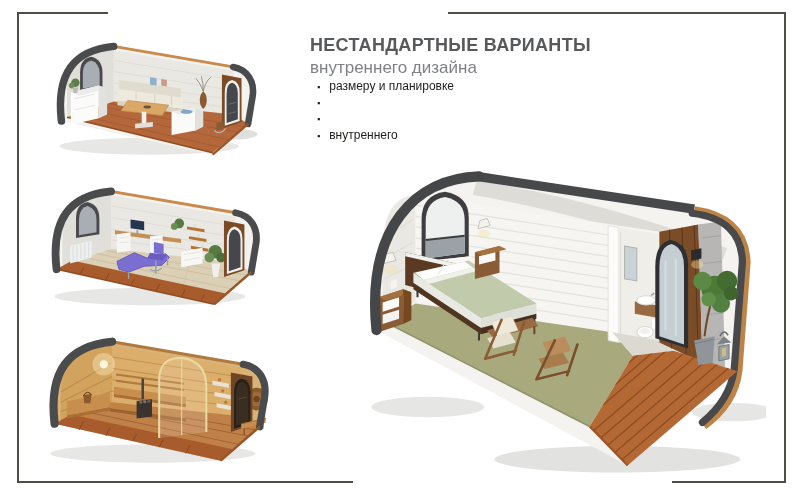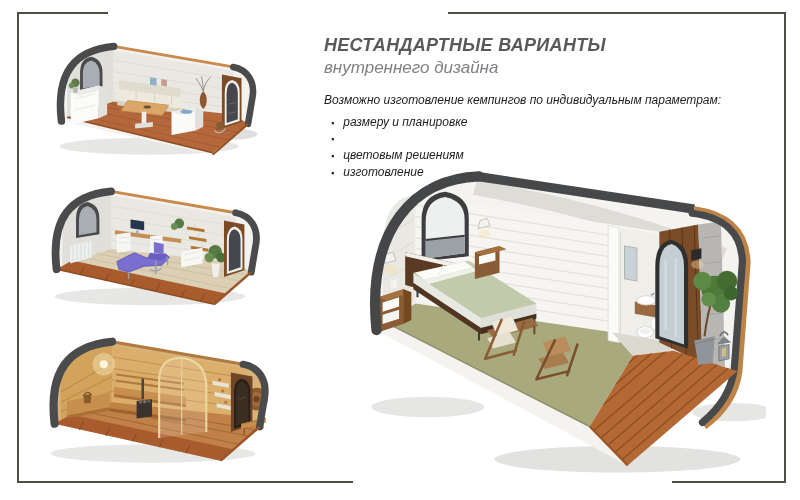--- a/index.html
+++ b/index.html
@@ -12,21 +12,21 @@
   .frame-gap-bottom{position:absolute;left:353px;top:478px;width:319px;height:8px;background:#fff;}
 
   figure{margin:0;padding:0;}
   .pod{position:absolute;}
   .pod svg,.hero svg{width:100%;height:100%;display:block;}
   .pod1{left:34px;top:24px;width:234px;height:140px;}
   .pod2{left:26px;top:168px;width:248px;height:146px;}
   .pod3{left:30px;top:314px;width:246px;height:160px;}
   .hero{position:absolute;left:356px;top:164px;width:410px;height:322px;}
 
-  .content{position:absolute;left:324px;top:34px;width:440px;font-style:italic;}
+  .content{position:absolute;left:310px;top:34px;width:440px;}
   .content h1{margin:0;font-size:18px;line-height:22px;font-weight:700;color:#58595b;letter-spacing:.3px;}
   .content h2{margin:2px 0 0;font-size:17px;line-height:20px;font-weight:400;color:#7f8184;}
   .content p.intro{margin:15px 0 6px;font-size:12px;line-height:15px;color:#1d1d1b;}
   .content ul{list-style:none;margin:0;padding:0;}
   .content li{display:flex;align-items:baseline;gap:9px;padding-left:7px;
               font-size:12px;line-height:16px;color:#1d1d1b;}
   .content .marker{font-size:9px;line-height:16px;color:#1d1d1b;}
 </style>
 </head>
 <body>
@@ -188,36 +188,34 @@
       <path d="M80 24 L208 46" stroke="#b07a3e" stroke-width="3" fill="none"></path>
       <path d="M24 104 C18 52 38 28 80 24" stroke="#4a4b4d" stroke-width="8" fill="none" stroke-linecap="round"></path>
       <path d="M208 46 C224 49 231 62 229 77 L224 107" stroke="#4a4b4d" stroke-width="7" fill="none" stroke-linecap="round"></path>
       <path d="M224 107 L186 140" stroke="#9a5526" stroke-width="2.5" fill="none"></path>
     </svg>
   </figure>
 
   <section class="content">
     <h1>НЕСТАНДАРТНЫЕ ВАРИАНТЫ</h1>
     <h2>внутреннего дизайна</h2>
-    <p class="intro">Возможно изготовление кемпингов по индивидуальным параметрам:</p>
     <ul>
       <li>
         <span class="marker">▪</span>
         <span>размеру и планировке</span>
       </li>
       <li>
         <span class="marker">▪</span>
       </li>
       <li>
         <span class="marker">▪</span>
-        <span>цветовым решениям</span>
       </li>
       <li>
         <span class="marker">▪</span>
-        <span>изготовление</span>
+        <span>внутреннего</span>
       </li>
     </ul>
   </section>
 
   <figure class="hero">
     <svg viewBox="0 0 400 310">
       <defs>
         <clipPath id="bw">
             <path d="M58 28 L296 64 L296 170 L58 132 Z"></path>
           </clipPath>

